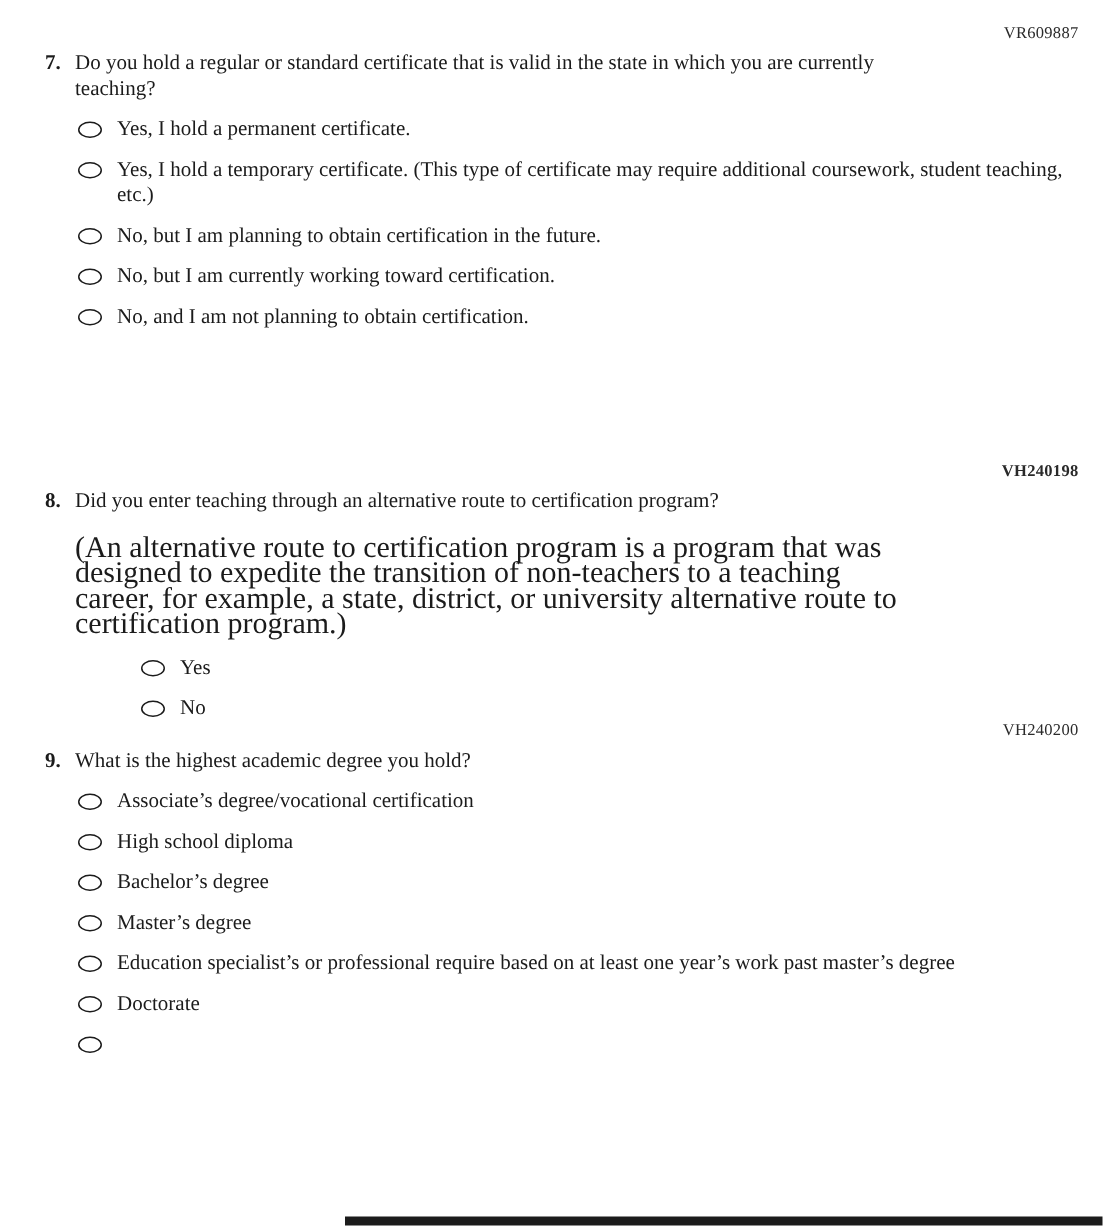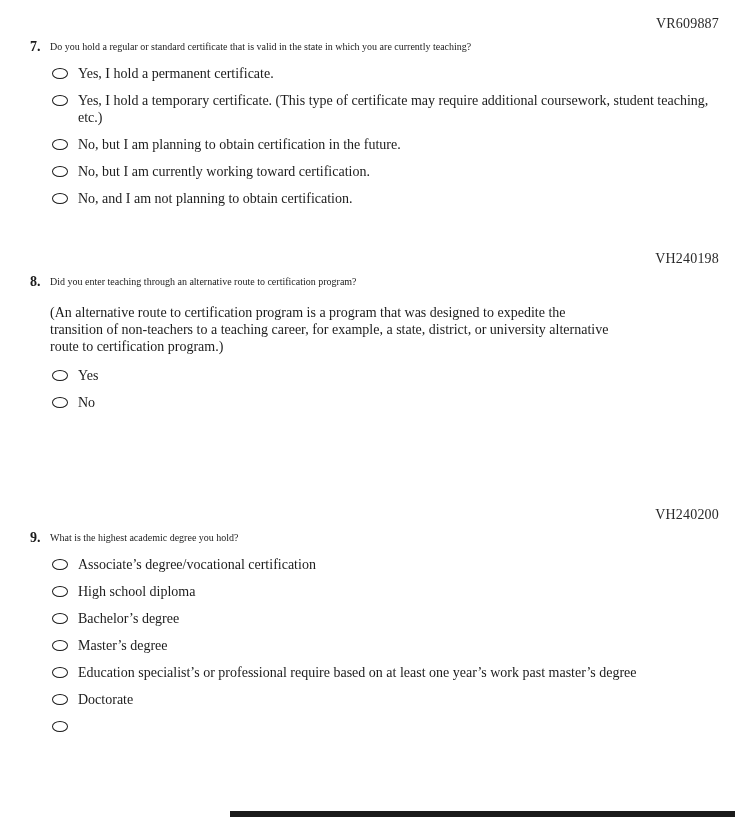--- a/index.html
+++ b/index.html
@@ -7,41 +7,41 @@
   body {
     width:743px; height:821px;
     font-family:"Liberation Serif", serif;
     color:#1b1b1b;
     position:relative;
     overflow:hidden;
   }
   .page { position:relative; width:743px; height:821px; padding-top:16px; }
 
   .code {
-    font-size:14px;
+    font-size:11px;
     text-align:right;
     padding-right:24px;
     color:#2a2a2a;
     letter-spacing:0.2px;
   }
-  .code-2 { margin-top:44px; }
-  .code-3 { margin-top:96px; }
+  .code-2 { margin-top:88px;font-weight:bold; }
+  .code-3 { }
 
   .q-head { display:flex; margin-left:30px; margin-top:6px; }
   .q-num { font-weight:bold; width:20px; flex-shrink:0; font-size:14px; line-height:17px; }
-  .q-text { font-size:10px; line-height:17px; max-width:572px; }
+  .q-text { font-size:14px; line-height:17px; max-width:572px; }
 
   .intro {
     margin-left:50px; margin-top:14px;
-    font-size:14px; line-height:17px;
+    font-size:20px; line-height:17px;
     max-width:560px;
   }
 
   .options { margin-top:0; }
-  .options-q8 { margin-top:12px; }
+  .options-q8 { margin-top:12px;margin-left:42px; }
 
   .opt {
     display:flex; align-items:flex-start;
     margin-left:52px; margin-top:10px;
     cursor:pointer;
   }
   .oval {
     width:16px; height:11px;
     border:1.5px solid #1b1b1b;
     border-radius:50% / 50%;

